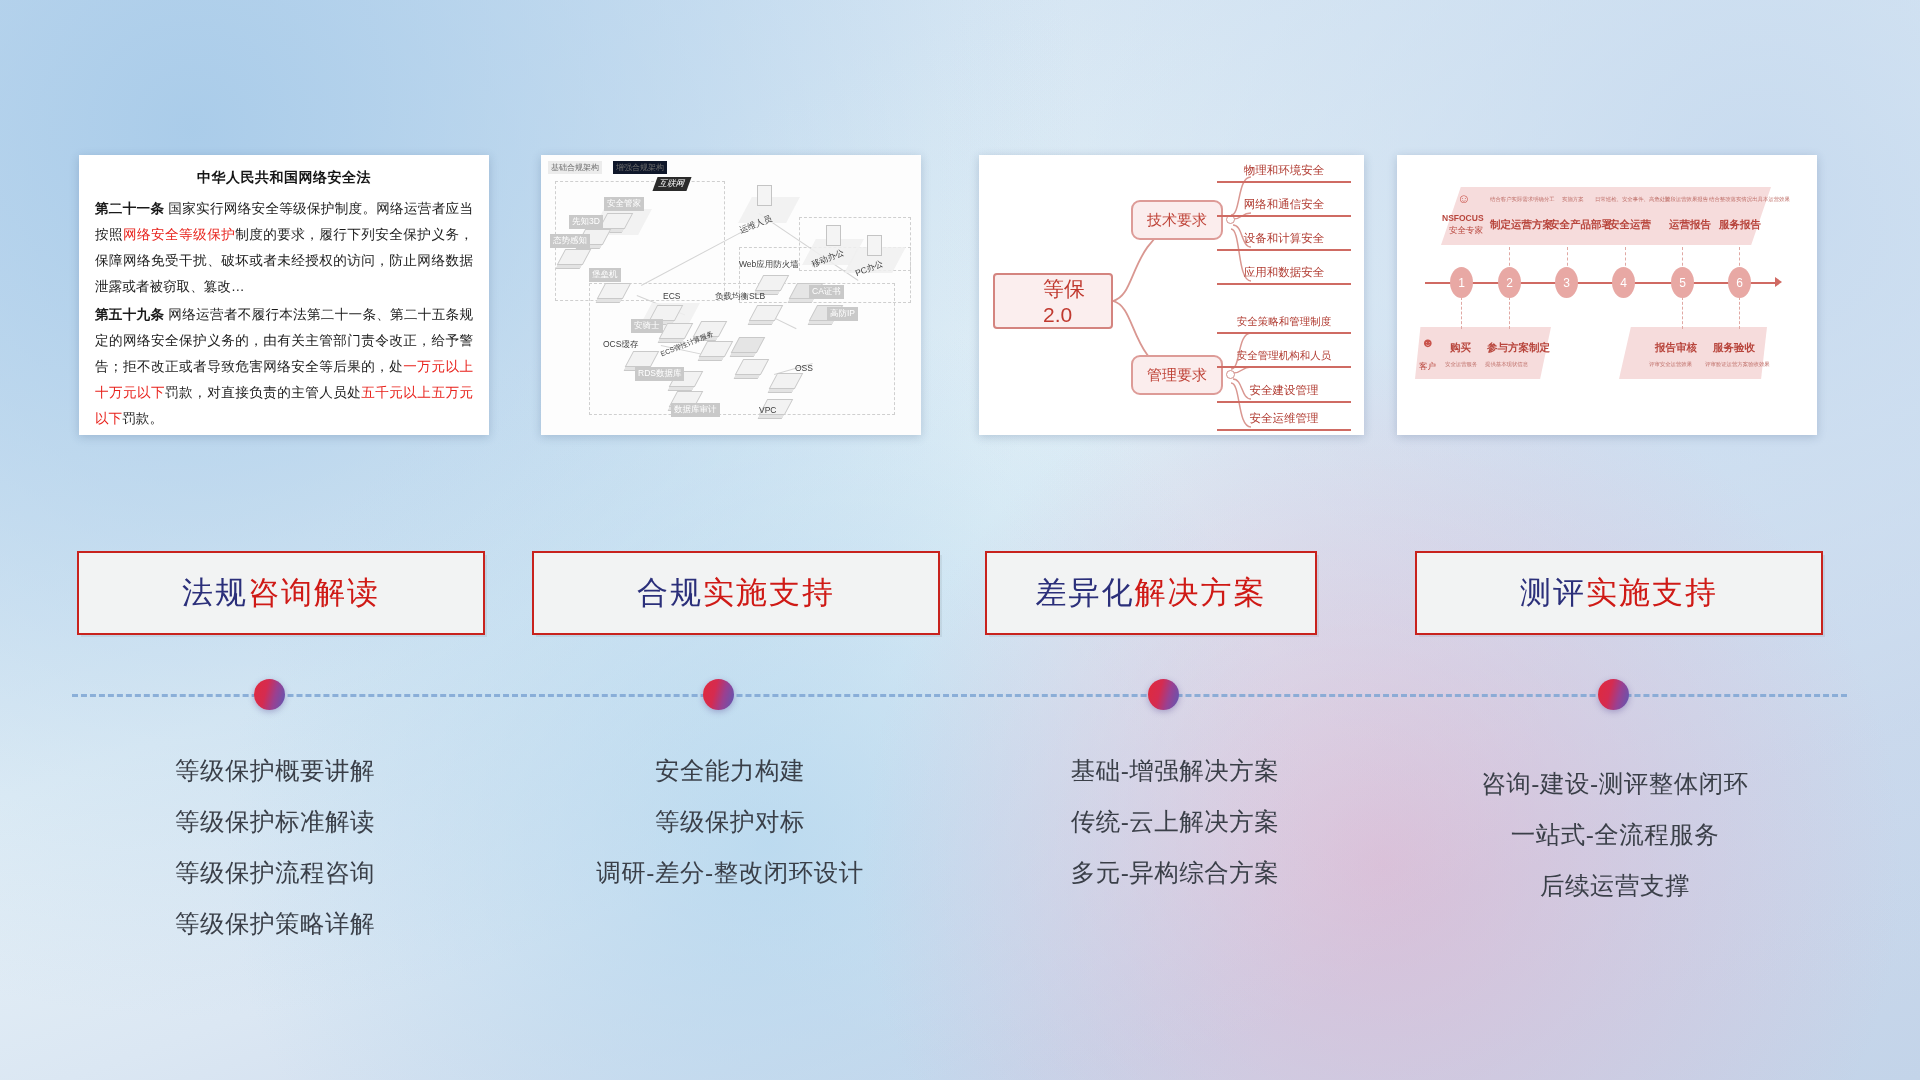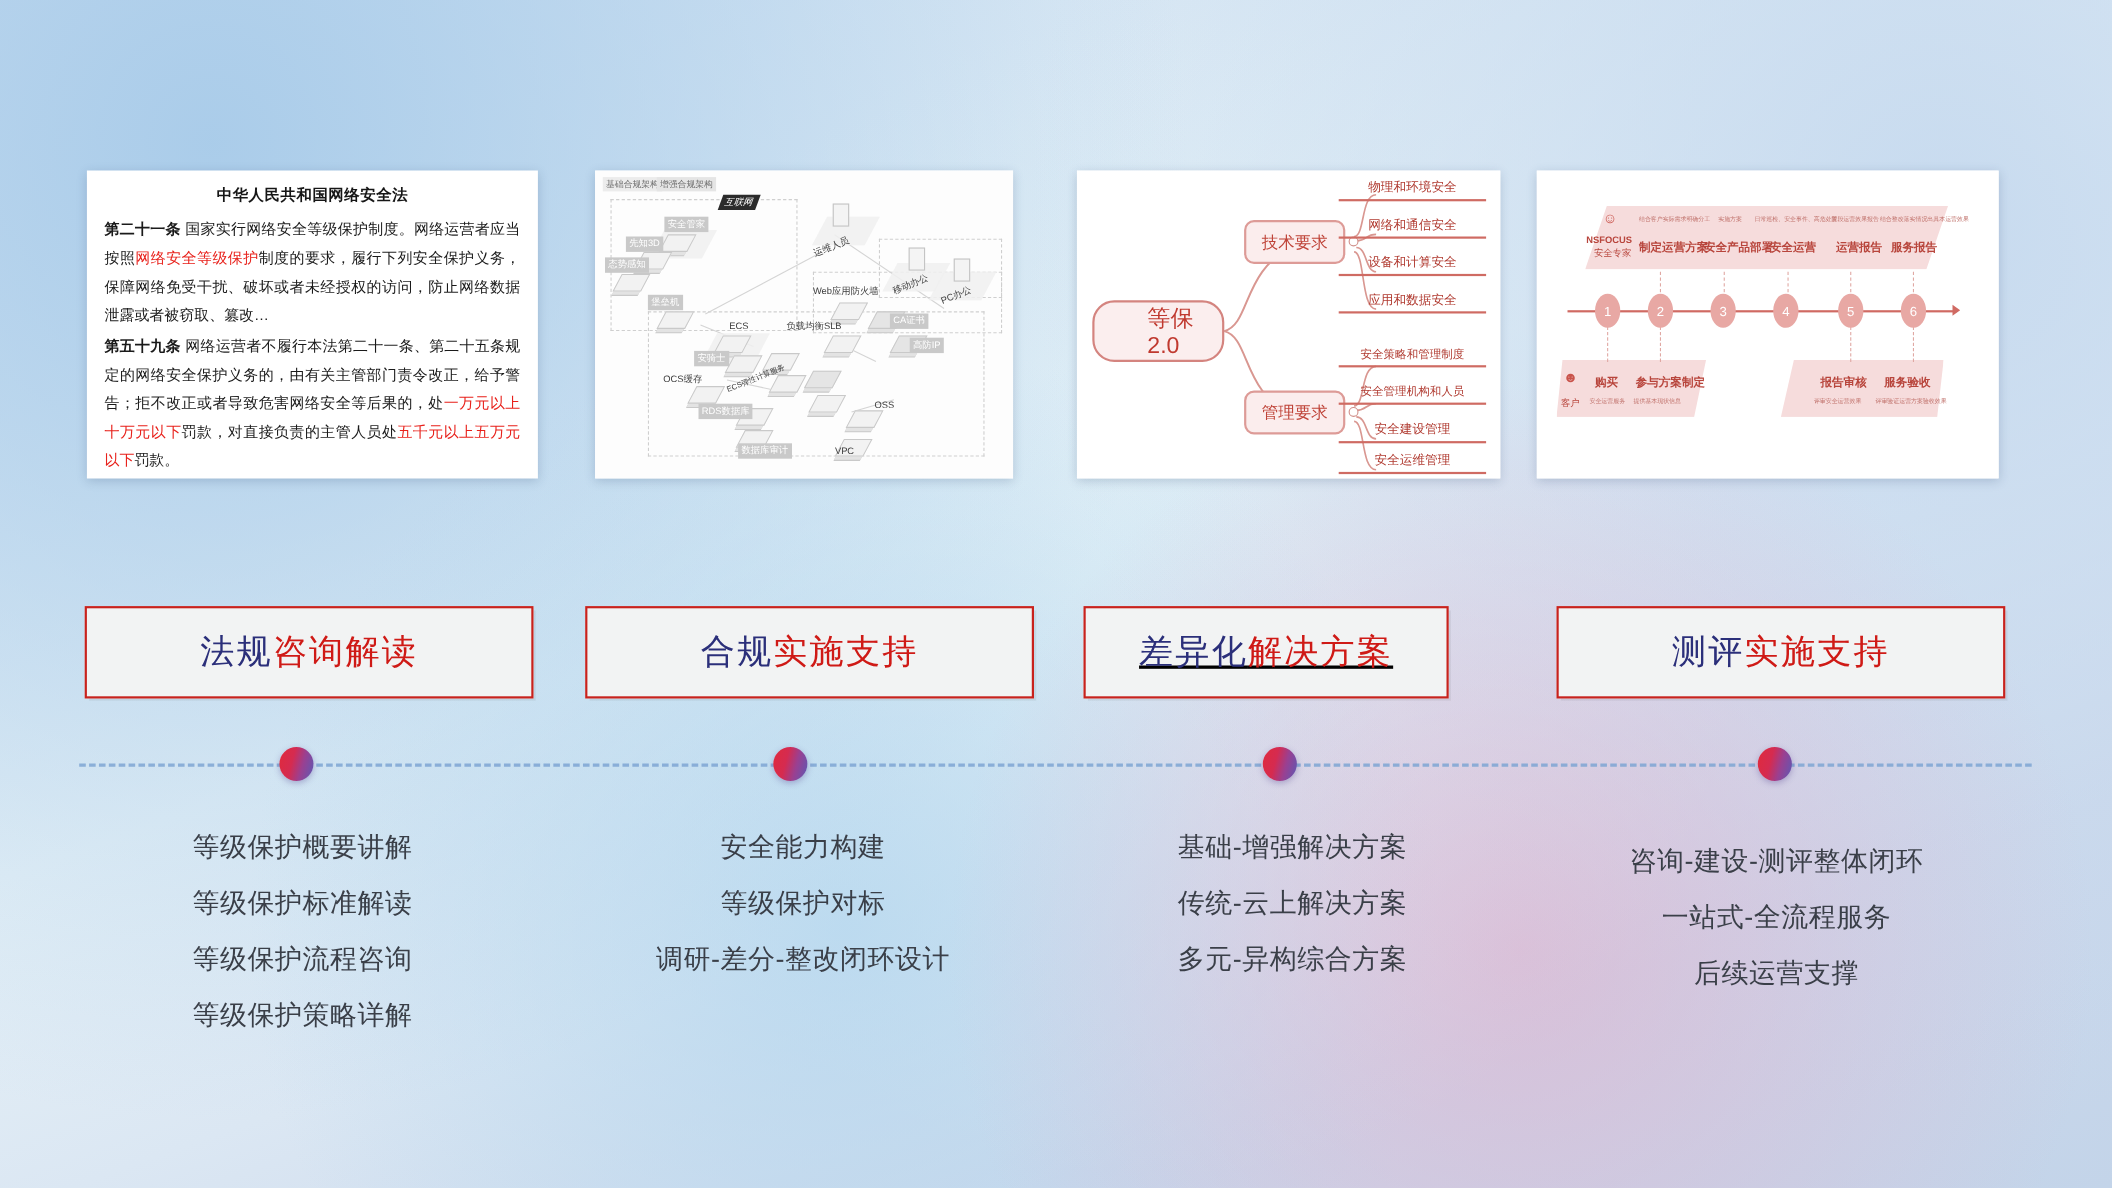--- a/index.html
+++ b/index.html
@@ -42,21 +42,21 @@
   .law-p b{ font-weight:bold; }
   .hl{ color:#e8211b; }
 
   
   .arch{ position:absolute; inset:0; background:#fdfdfd; }
   .arch .tag{
     position:absolute; top:6px; font-size:8px; color:#6d6d6d;
     background:#ececec; padding:1px 3px; white-space:nowrap;
   }
   .arch .tag.t1{ left:7px; }
-  .arch .tag.t2{ left:56px; background:#e5e5e5; }
+  .arch .tag.t2{ left:72px; background:#0f172a; }
   .dzone{ position:absolute; border:1px dashed #cfcfcf; }
   .cube{
     position:absolute; width:26px; height:16px; background:#f2f2f2;
     border:1px solid #c9c9c9; transform:skewX(-28deg);
     box-shadow:0 4px 0 -1px #e3e3e3, 0 5px 0 -1px #c9c9c9;
   }
   .cube.dark{ background:#e5e5e5; }
   .plate{
     position:absolute; width:48px; height:26px; background:#f0f0f0;
     transform:skewX(-28deg); opacity:.85;
@@ -70,21 +70,21 @@
     font-family:"Liberation Sans",sans-serif;
   }
   .lbl.gray{ background:#c9c9c9; color:#fff; padding:1px 3px; }
   .lbl.black{ background:#2b2b2b; color:#fff; padding:1px 4px; transform:skewX(-20deg); }
   .ln{ position:absolute; background:#d4d4d4; height:1px; transform-origin:0 0; }
 
   
   .mm{ position:absolute; inset:0; background:#fff; }
   .mm-root{
     position:absolute; left:14px; top:118px; width:120px; height:56px;
-    border:2.5px solid #d4847f; border-radius:20px; background:#fbeeee;
+    border:2.5px solid #d4847f; border-radius:4px; background:#fbeeee;
     display:flex; align-items:center; justify-content:center;
     font-size:21px; color:#c0392f;padding-left:48px;
   }
   .mm-branch{
     position:absolute; width:92px; height:40px; border:2px solid #dd9b97;
     border-radius:9px; background:#fbeded; display:flex; align-items:center;
     justify-content:center; font-size:15px; color:#bf4338;
   }
   .mm-b1{ left:152px; top:45px; }
   .mm-b2{ left:152px; top:200px; }
@@ -125,21 +125,21 @@
 
   
   .titlebox{
     position:absolute; top:551px; height:84px;
     background:#f2f3f3; border:2.2px solid #c8221d;
     box-shadow:3px 3px 0 -1px rgba(0,0,0,.06);
     display:flex; align-items:center; justify-content:center;
   }
   .tb1{ left:77px;   width:408px; }
   .tb2{ left:532px;  width:408px; }
-  .tb3{ left:985px;  width:332px;text-decoration:underline; }
+  .tb3{ left:985px;  width:332px; }
   .tb4{ left:1415px; width:408px; }
   .titlebox span{ font-size:31px; letter-spacing:2px; }
   .t-navy{ color:#2b2f7a; }
   .t-red{ color:#cf1a16; }
 
   
   .rail{
     position:absolute; left:72px; top:694px; width:1775px; height:0;
     border-top:3px dashed #7fa6d4; opacity:.85;
   }

